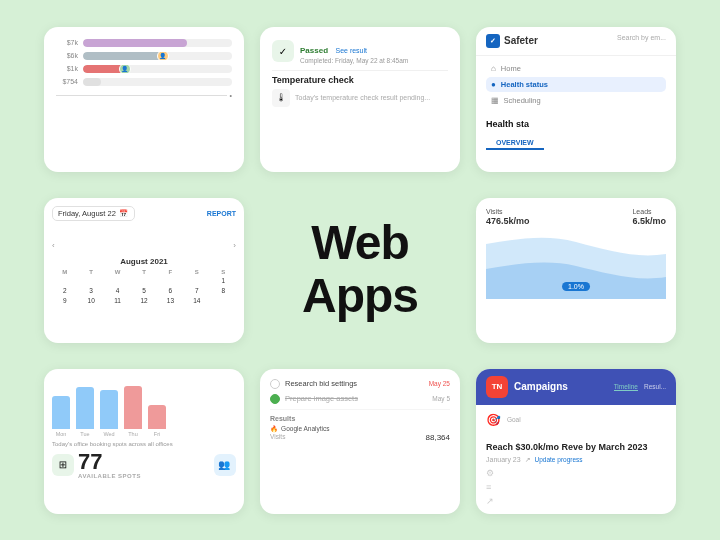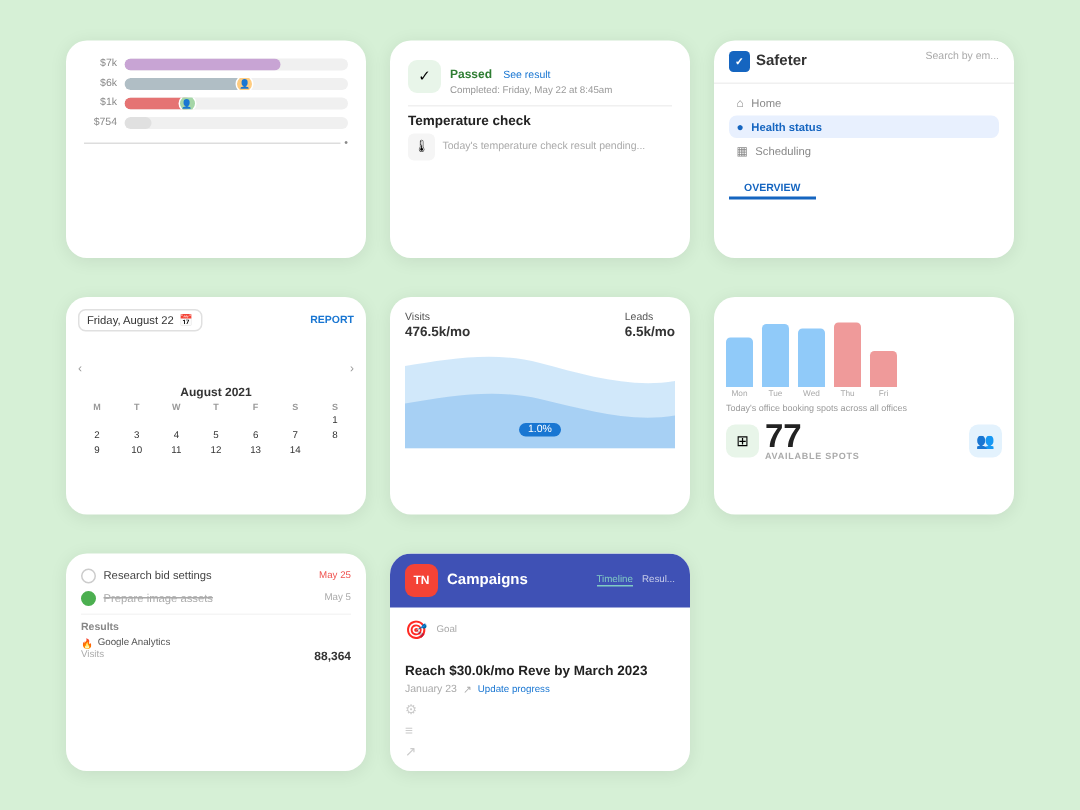--- a/index.html
+++ b/index.html
@@ -136,21 +136,21 @@
     .card8 { padding: 10px; }
     .card8 .task-row { display: flex; align-items: center; gap: 5px; margin-bottom: 5px; }
     .card8 .task-check { width: 10px; height: 10px; border-radius: 50%; border: 1.5px solid #ccc; flex-shrink: 0; }
     .card8 .task-check.done { border-color: #4caf50; background: #4caf50; }
     .card8 .task-text { font-size: 7.5px; color: #444; flex: 1; }
     .card8 .task-date { font-size: 6.5px; color: #ef5350; }
     .card8 .divider { height: 1px; background: #f5f5f5; margin: 5px 0; }
     .card8 .results-title { font-size: 7px; color: #888; font-weight: 600; margin-bottom: 3px; }
     .card8 .results-row { display: flex; justify-content: space-between; font-size: 6.5px; color: #aaa; }
     .card8 .ga-badge { display: flex; align-items: center; gap: 3px; font-size: 6.5px; color: #555; }
-    .card8 .result-val { font-size: 8px; color: #333; font-weight: 700; }
+    .card8 .result-val { font-size: 8px; color: #333; font-weight: 400; }
 
     
     .card9 { padding: 0; }
     .card9 .header { background: #3f51b5; padding: 7px 10px; display: flex; align-items: center; gap: 6px; }
     .card9 .tn-badge { width: 22px; height: 22px; background: #f44336; border-radius: 6px; display: flex; align-items: center; justify-content: center; font-size: 8px; font-weight: 700; color: white; flex-shrink: 0; }
     .card9 .header-title { font-size: 10px; font-weight: 700; color: white; flex: 1; }
     .card9 .header-tabs { display: flex; gap: 6px; }
     .card9 .tab { font-size: 6.5px; color: rgba(255,255,255,0.7); }
     .card9 .tab.active { color: #80cbc4; border-bottom: 1px solid #80cbc4; }
     .card9 .body { padding: 8px 10px; }
@@ -230,20 +230,21 @@
       </div>
       <div class="nav-item active">
         <span class="nav-icon">●</span>
         <span>Health status</span>
       </div>
       <div class="nav-item">
         <span class="nav-icon">▦</span>
         <span>Scheduling</span>
       </div>
     </div>
+    <div class="health-title">Health sta</div>
     <div style="padding: 0 10px;">
       <span class="overview-tab">OVERVIEW</span>
     </div>
   </div>
 
   <div class="card card4">
     <div class="top">
       <div class="date-input">
         <span>Friday, August 22</span>
         <span>📅</span>
@@ -279,20 +280,26 @@
       <div class="cal-day">8</div>
       <div class="cal-day">9</div>
       <div class="cal-day">10</div>
       <div class="cal-day">11</div>
       <div class="cal-day">12</div>
       <div class="cal-day">13</div>
       <div class="cal-day">14</div>
     </div>
   </div>
 
+  <div class="center-cell">
+    <div class="web-apps-title">
+      <span>Web</span><br>
+      <span>Apps</span>
+    </div>
+  </div>
 
   <div class="card card6">
     <div class="metrics">
       <div class="metric-block">
         <div class="metric-label">Visits</div>
         <div class="metric-value">476.5k/mo</div>
       </div>
       <div class="metric-block">
         <div class="metric-label">Leads</div>
         <div class="metric-value">6.5k/mo</div>

